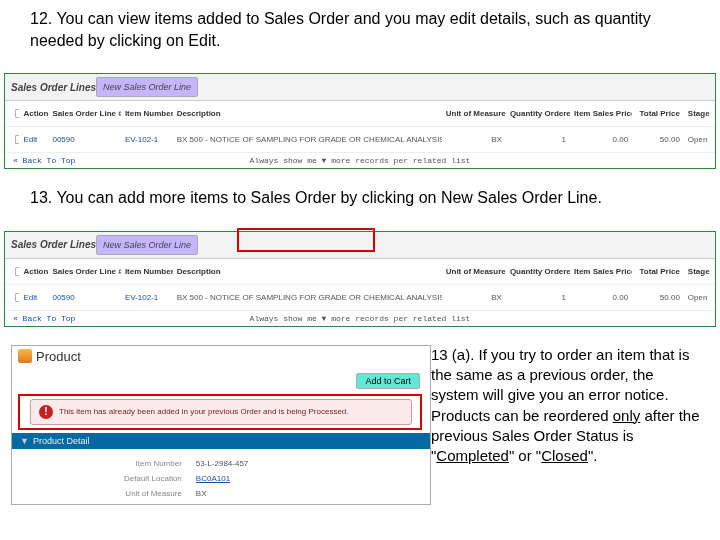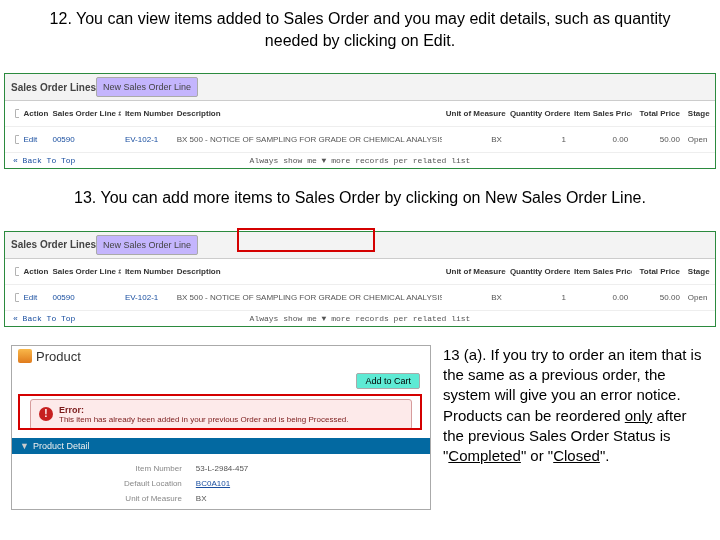--- a/index.html
+++ b/index.html
@@ -12,36 +12,36 @@
     font-size: 12px;
     color: #000;
     background: #fff;
     overflow: hidden;
   }
   .instruction {
     font-size: 16px;
     line-height: 1.35;
     padding: 8px 30px 6px 30px;
     font-weight: 400;
-    text-align: center;
   }
   .screenshot {
     margin: 16px 4px 10px 4px;
     border: 1px solid #2b8a3e;
   }
   .screenshot-inner {
     background: #fff;
     font-size: 9px;
   }
   .section-header {
     background: #f3f3f3;
     display: flex;
     align-items: center;
     padding: 3px 6px;
     border-bottom: 1px solid #ccc;
+    font-style: italic;
   }
   .section-title {
     font-weight: bold;
     color: #444;
     font-size: 10px;
   }
   .btn-new {
     margin-left: auto;
     margin-right: auto;
     background: #c4b5fd;
@@ -95,21 +95,21 @@
   .col-item { width: 50px; }
   .col-desc { width: 260px; }
   .col-uom { width: 62px; }
   .col-qty { width: 62px; }
   .col-price { width: 60px; }
   .col-total { width: 50px; }
   .col-stage { width: 30px; }
   .bottom-row {
     display: flex;
     margin: 18px 4px 0 4px;
-    gap: 12px;
+    gap: 0;
     padding-left: 7px;
   }
   .product-shot {
     width: 420px;
     border: 1px solid #aaa;
   }
   .product-hdr {
     display: flex;
     align-items: center;
     gap: 4px;
@@ -302,21 +302,20 @@
     <div class="product-hdr">
       <span class="product-icon"></span>
       <span>Product</span>
     </div>
     <div class="cart-row">
       <span class="btn-cart">Add to Cart</span>
     </div>
     <div class="error-box">
       <span class="err-icon">!</span>
       <span class="err-body">
-        <span class="err-title">Error:</span>
         <span>This item has already been added in your previous Order and is being Processed.</span>
       </span>
     </div>
     <div class="detail-bar">
       <span class="tri">▼</span><span>Product Detail</span>
     </div>
     <table class="detail-table">
       <tbody>
           <tr>
             <td class="lbl">Item Number</td>

